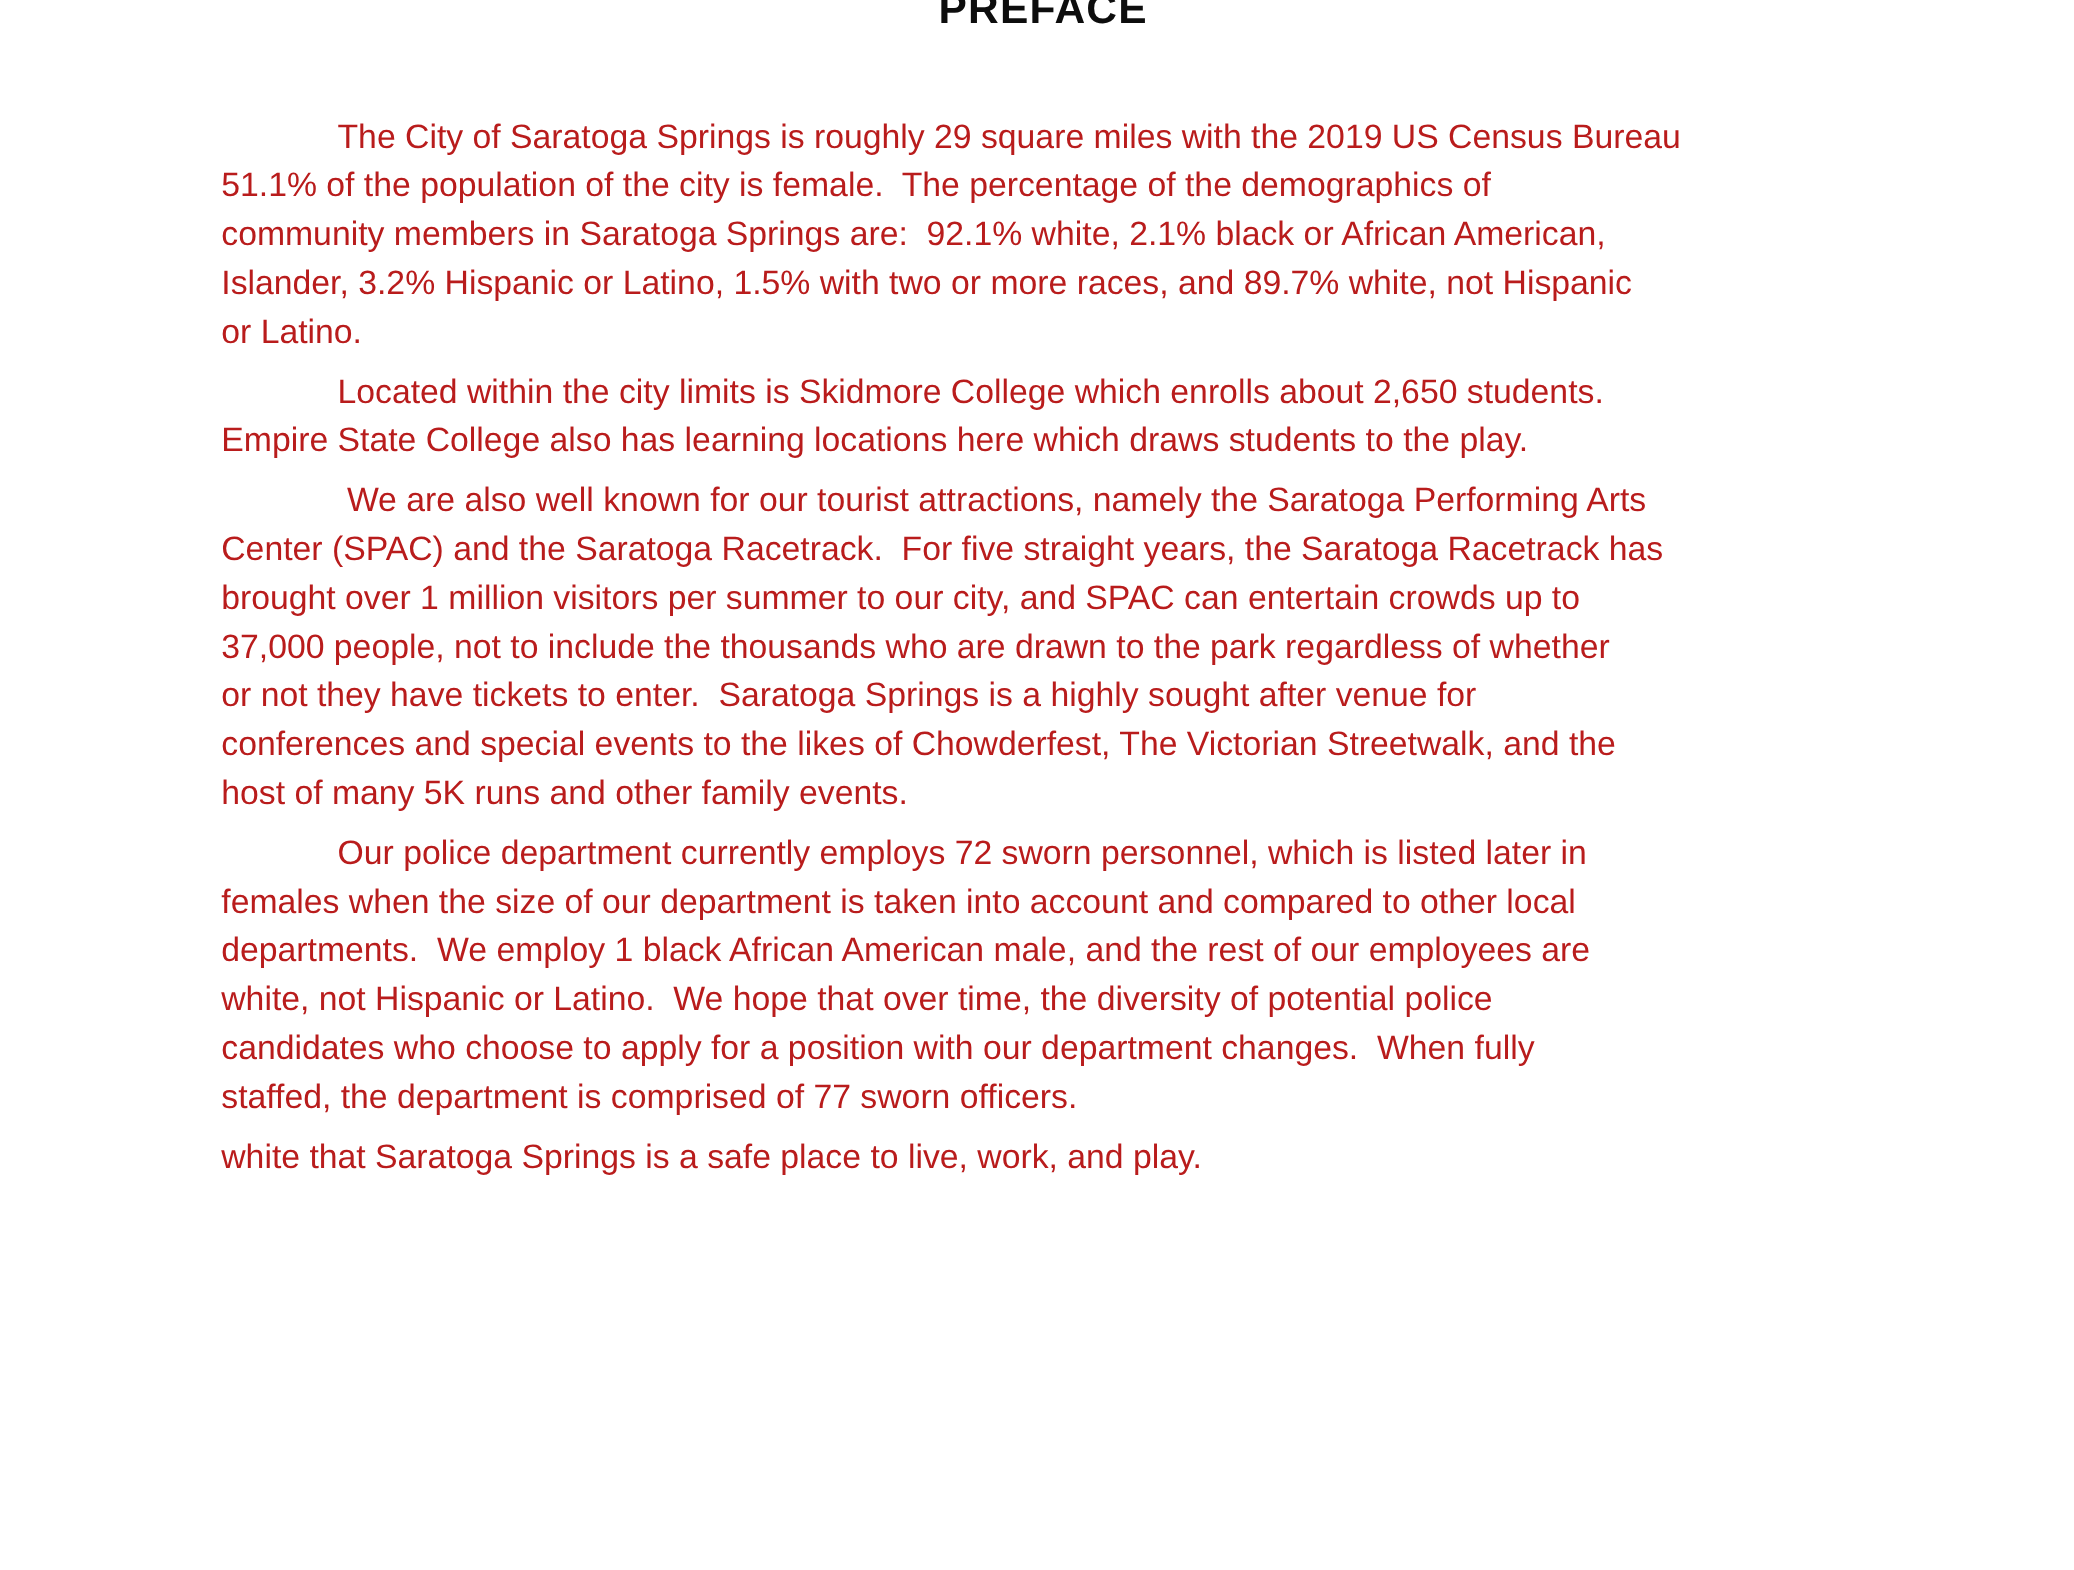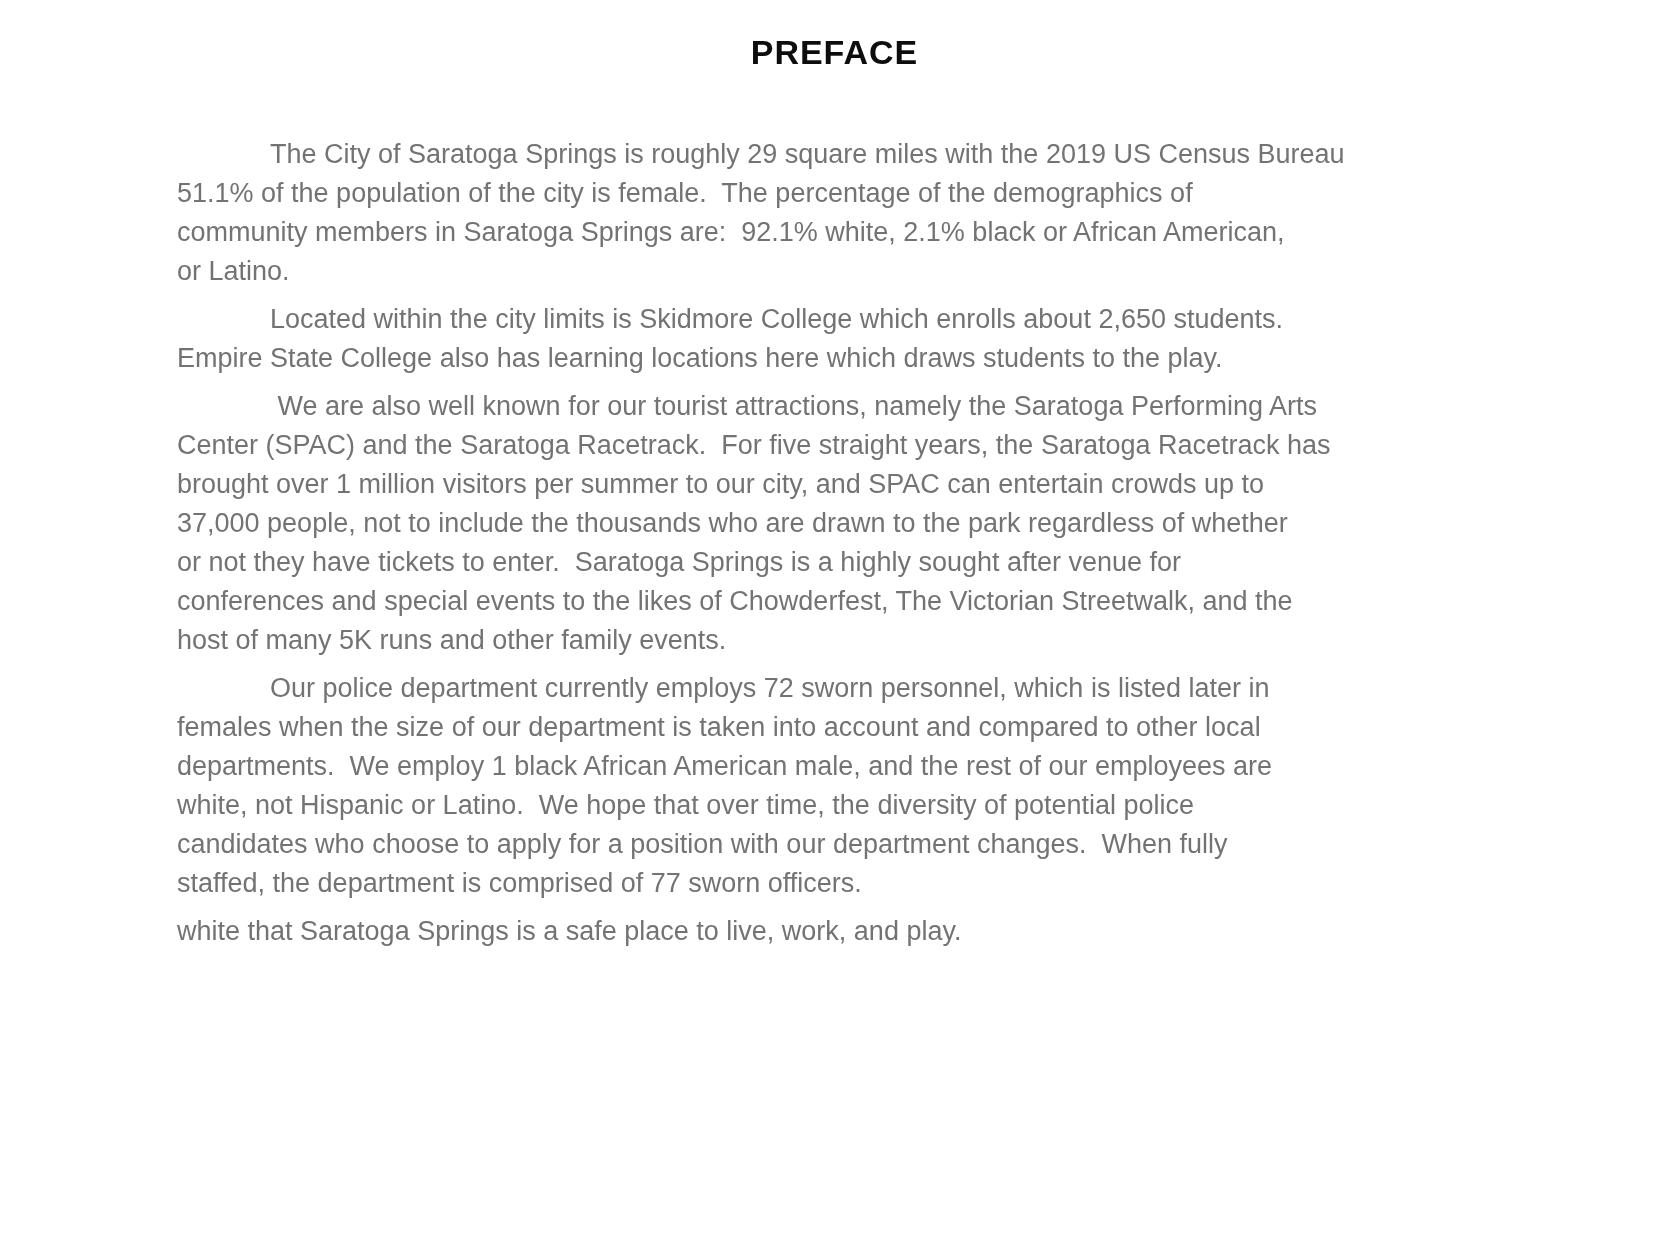--- a/index.html
+++ b/index.html
@@ -12,21 +12,20 @@
     height: 1256px;
     overflow: hidden;
     position: relative;
     font-family: "Liberation Sans", sans-serif;
     color: #131313;
   }
   .page {
     position: absolute;
     inset: 0;
     background: #ffffff;
-    margin-top: 45px;
   }
   .title {
     position: absolute;
     top: -10px;
     left: 10px;
     right: 0;
     text-align: center;
     font-size: 34px;
     line-height: 34px;
     font-weight: bold;
@@ -41,39 +40,40 @@
   }
   .para {
     margin: 0 0 9px 0;
     padding: 0;
   }
   .line {
     display: block;
     white-space: pre;      
     font-size: 27px;
     line-height: 39px;
-    color: #737373;
+    color: #b91c1c;
   }
   .indent {
     padding-left: 93px;    
   }
 </style>
 </head>
 <body>
 
 <div class="page">
 
   <div class="title">PREFACE</div>
 
   <div class="content">
 
     <p class="para">
       <span class="line indent">The City of Saratoga Springs is roughly 29 square miles with the 2019 US Census Bureau</span>
       <span class="line">51.1% of the population of the city is female.  The percentage of the demographics of</span>
       <span class="line">community members in Saratoga Springs are:  92.1% white, 2.1% black or African American,</span>
+      <span class="line">Islander, 3.2% Hispanic or Latino, 1.5% with two or more races, and 89.7% white, not Hispanic</span>
       <span class="line">or Latino.</span>
     </p>
 
     <p class="para">
       <span class="line indent">Located within the city limits is Skidmore College which enrolls about 2,650 students.</span>
       <span class="line">Empire State College also has learning locations here which draws students to the play.</span>
     </p>
 
     <p class="para">
       <span class="line indent"> We are also well known for our tourist attractions, namely the Saratoga Performing Arts</span>

